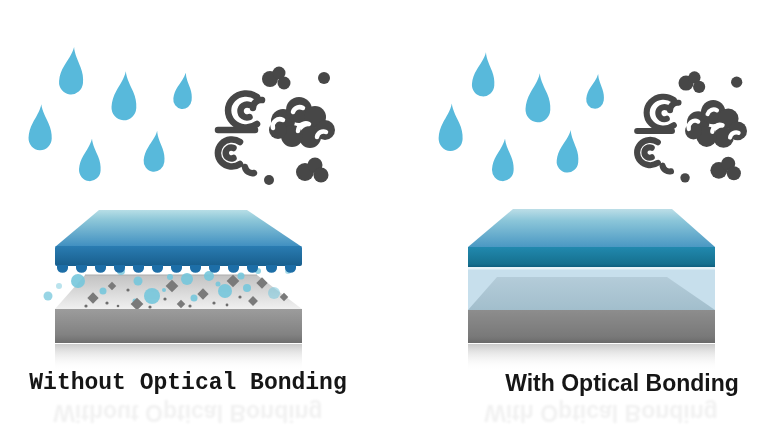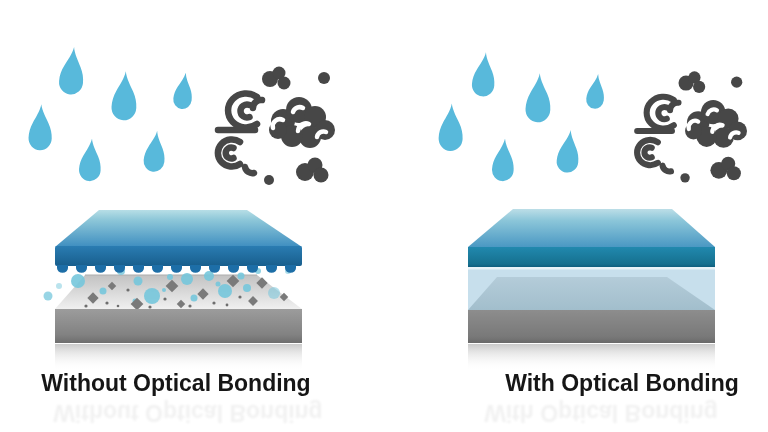--- a/index.html
+++ b/index.html
@@ -1,21 +1,21 @@
 <!DOCTYPE html>
 <html><head>
 <meta charset="utf-8">
 <style>
   html,body{margin:0;padding:0;background:#fff;}
   .stage{position:relative;width:768px;height:432px;background:#ffffff;overflow:hidden;
          font-family:"Liberation Sans", sans-serif;}
   .art{position:absolute;left:0;top:0;}
   .panel-label{position:absolute;top:370px;transform:translateX(-50%);
       font-size:23px;font-weight:bold;color:#161616;white-space:nowrap;letter-spacing:0;}
-  #label-left{left:176px;}
+  #label-left{left:188px;font-family:Liberation Mono, monospace;}
   #label-right{left:622px;}
   .label-reflection{position:absolute;top:399px;transform:translateX(-50%) scaleY(-1);
       font-size:23px;font-weight:bold;color:#555;opacity:.08;filter:blur(1.2px);white-space:nowrap;}
   #label-left-reflection{left:188px;}
   #label-right-reflection{left:601px;}
 </style>
 </head>
 <body>
 
 <div class="stage">

